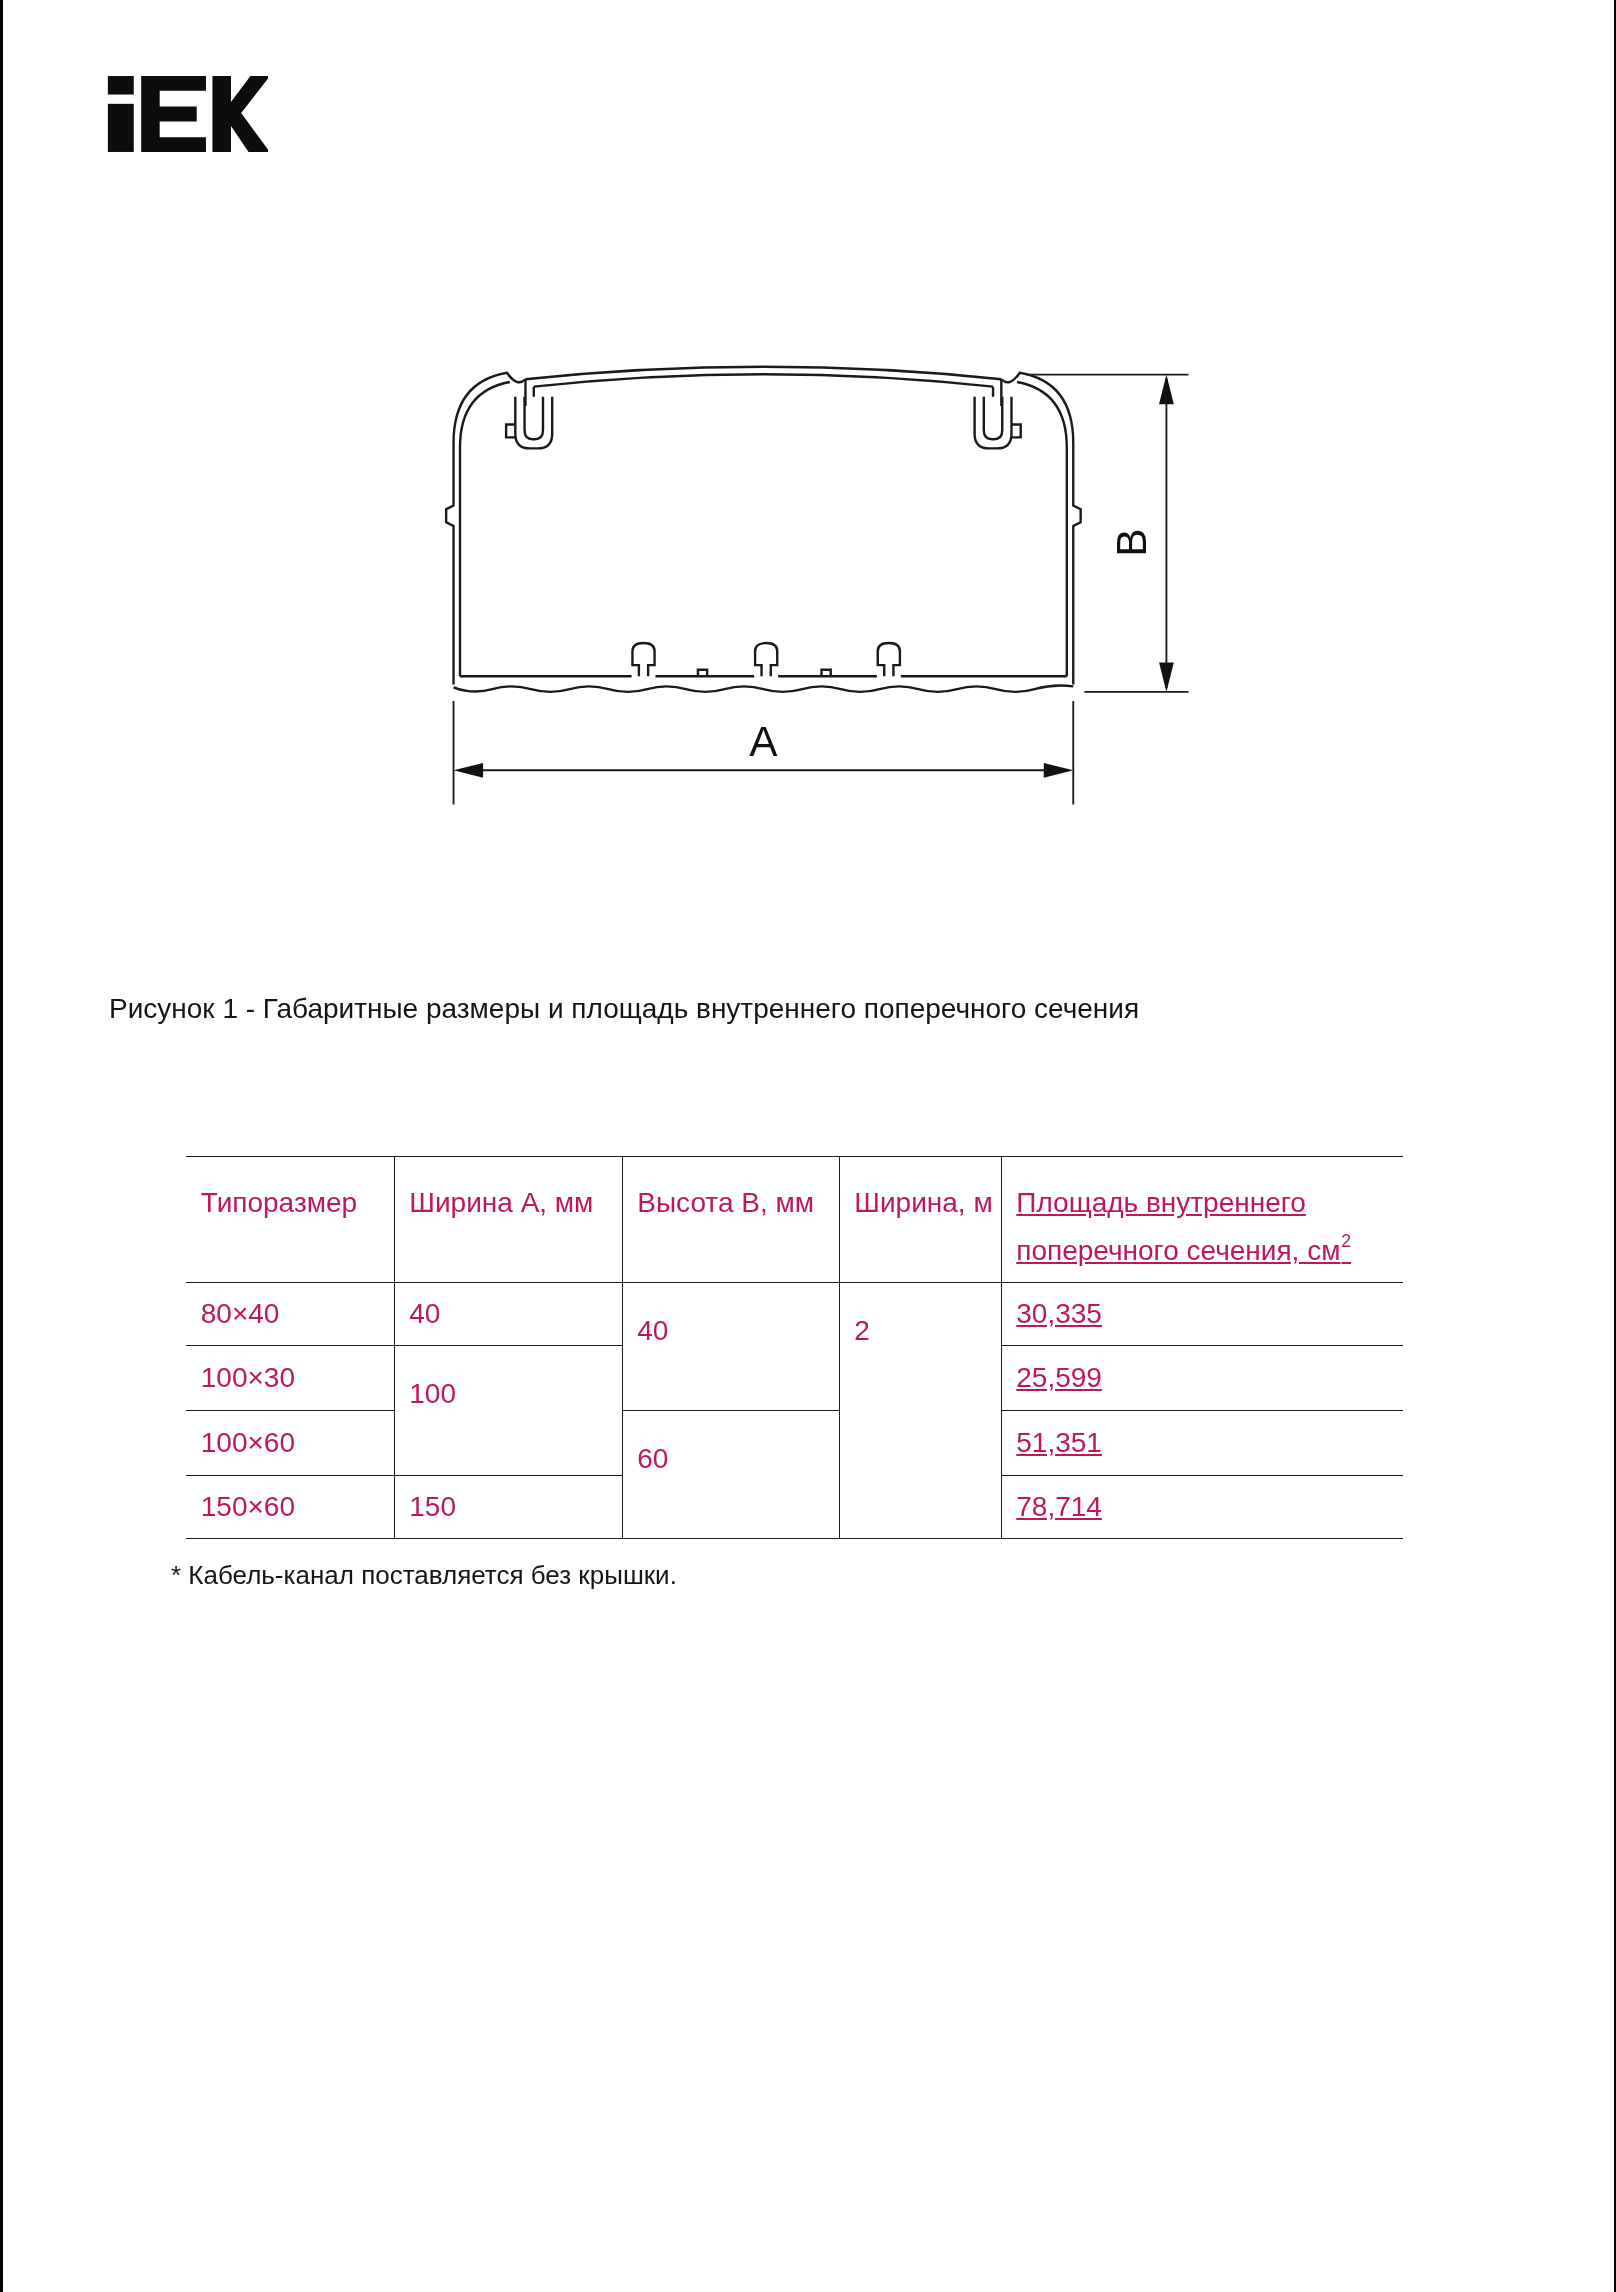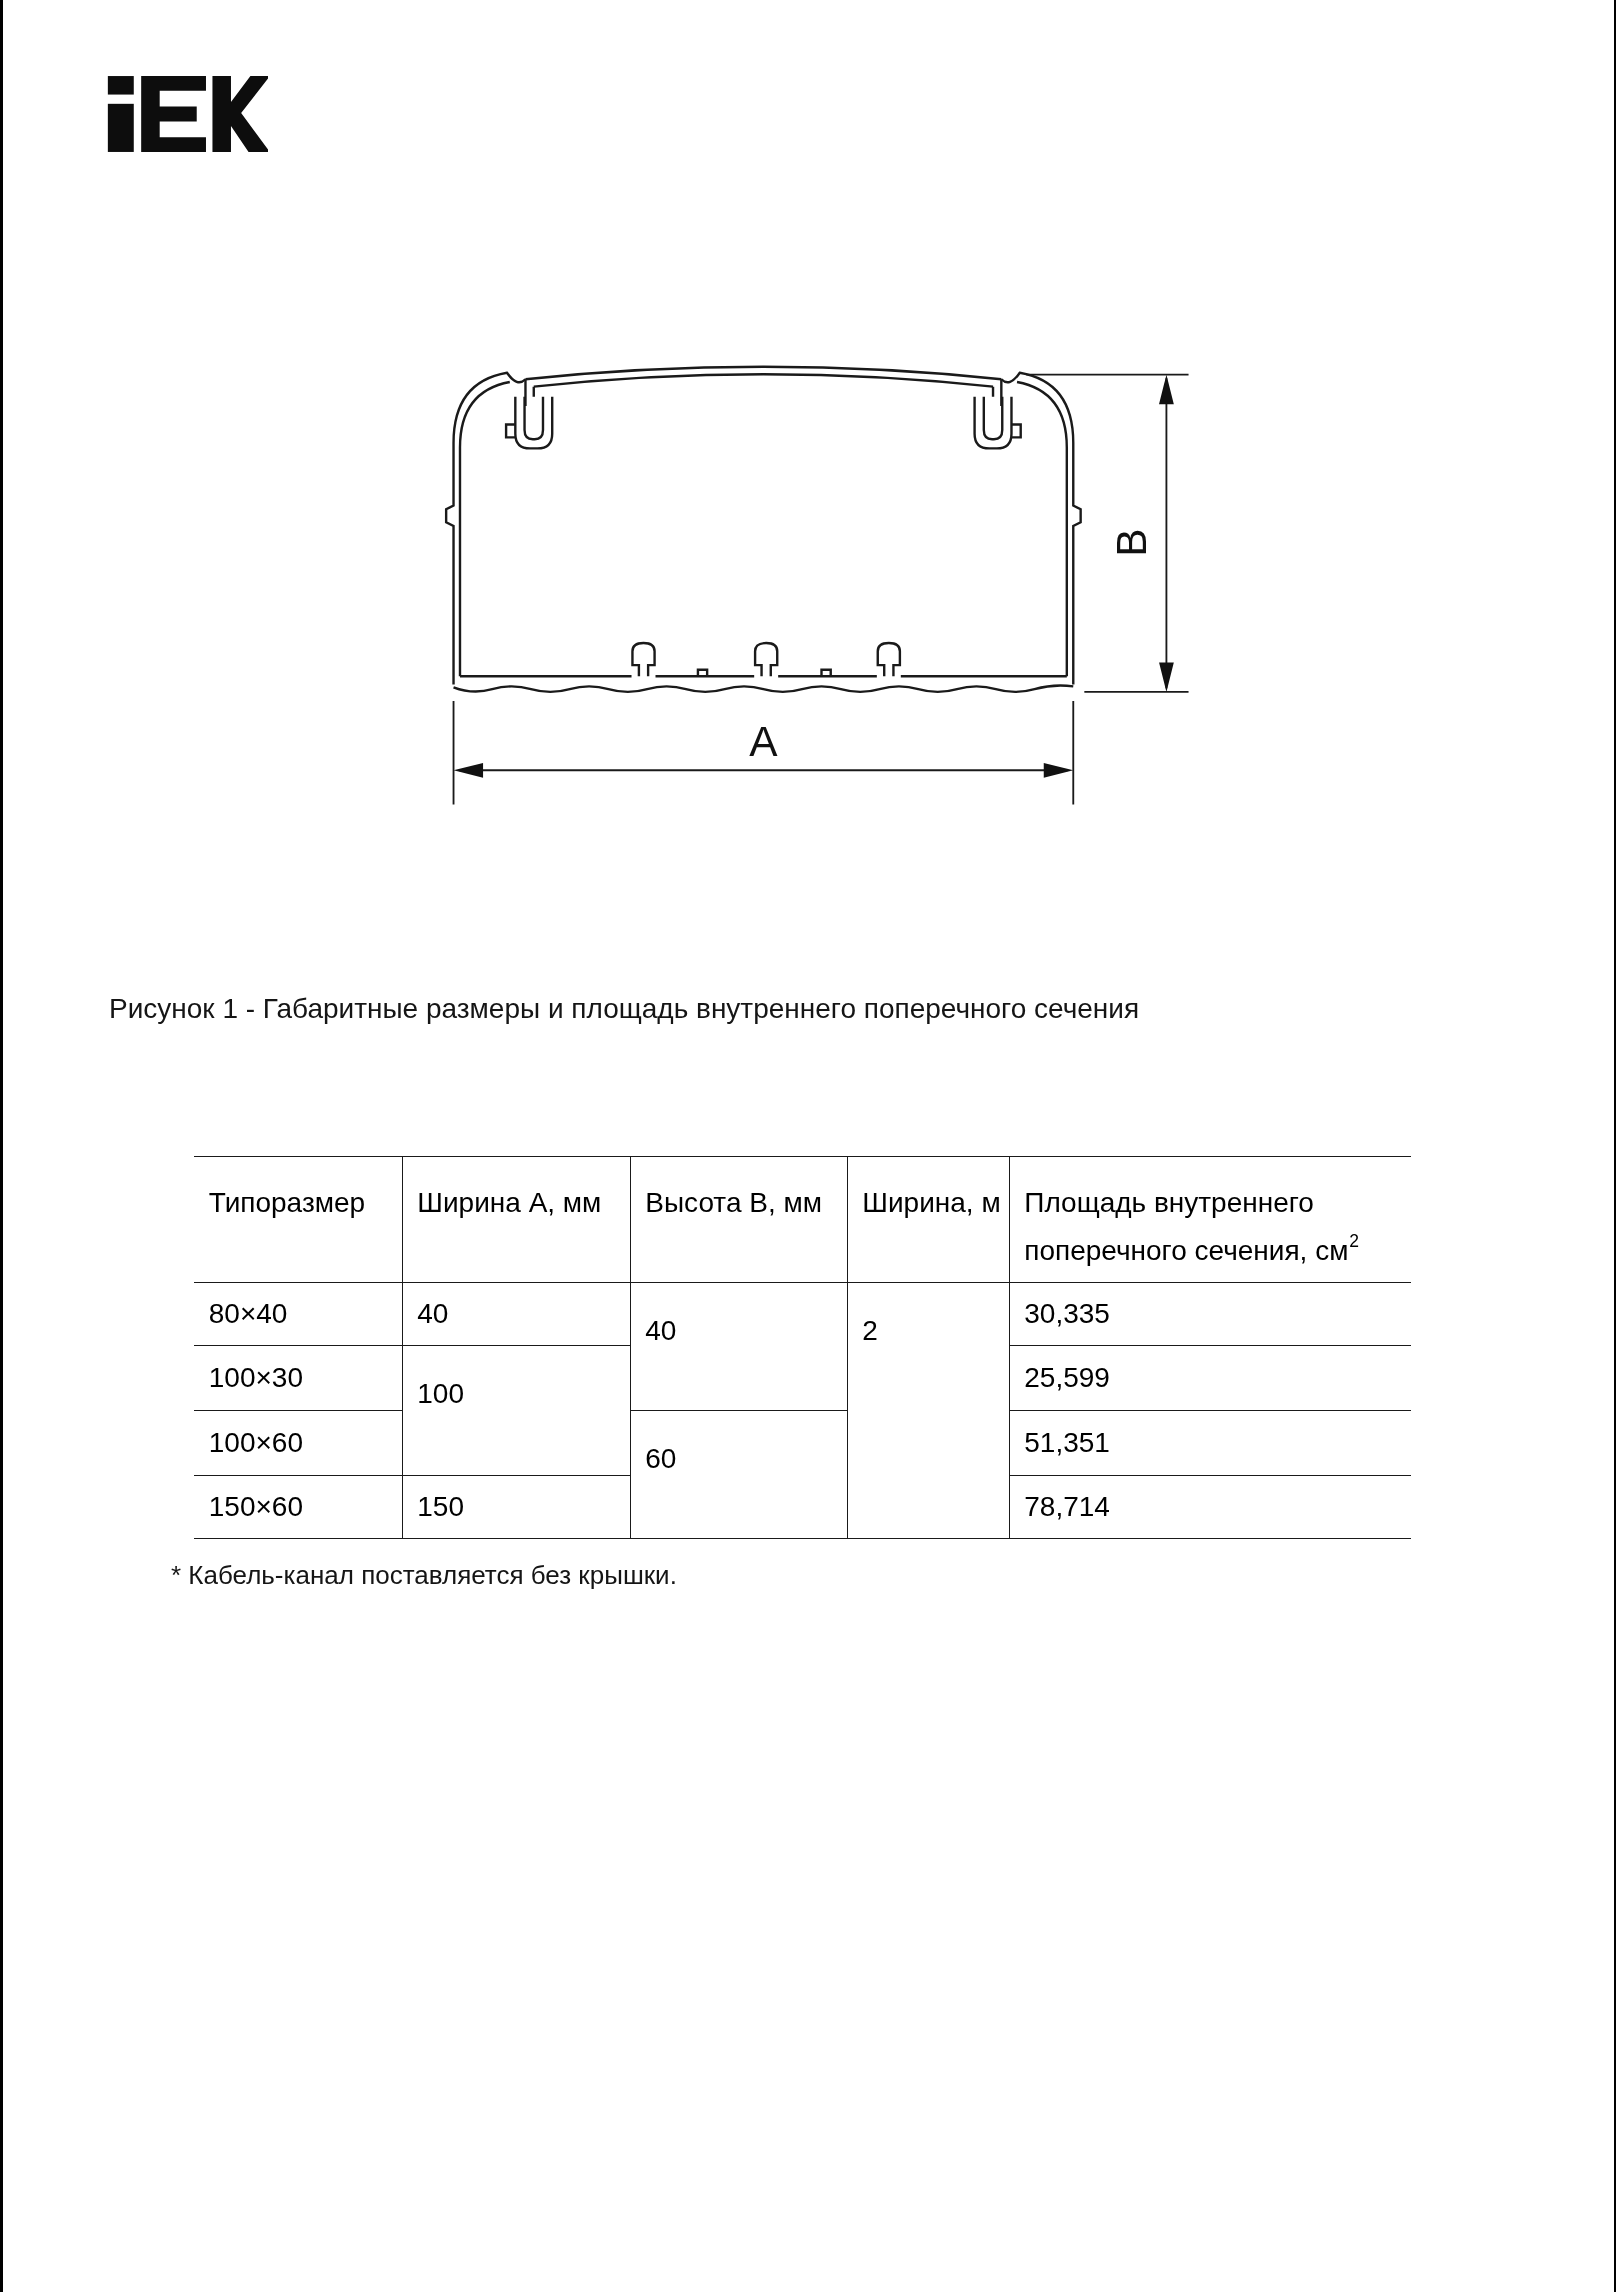--- a/index.html
+++ b/index.html
@@ -24,32 +24,32 @@
   .dim-arrow { fill:#111; stroke:none; }
   .dim-label { fill:#111; font-family:"Liberation Sans","DejaVu Sans",sans-serif; font-size:46px; }
 
   .caption {
     position:absolute; left:109px; top:993px;
     font-size:28px; line-height:31px; color:#151515;
     white-space:nowrap;
   }
 
   .dim-table {
-    position:absolute; left:194px; top:1156px; width:1216px;
+    position:absolute; left:186px; top:1156px; width:1216px;
     border-collapse:collapse; table-layout:fixed;
     border-top:1.8px solid #1a1a1a; border-bottom:1.8px solid #1a1a1a;
-    font-size:28px; color:#000000;
+    font-size:28px; color:#be185d;
   }
   .dim-table th, .dim-table td {
     border-right:1.8px solid #1a1a1a;
     border-bottom:1.8px solid #1a1a1a;
     padding:0 7.4px 0 14.8px;
     font-weight:400; text-align:left;
   }
-  .dim-table th.last-col, .dim-table td.last-col { border-right:none; }
+  .dim-table th.last-col, .dim-table td.last-col { border-right:none;text-decoration:underline; }
   .dim-table thead th {
     height:103px; vertical-align:top; padding-top:22px; line-height:48px;
   }
   .dim-table tbody td { vertical-align:middle; }
   .dim-table tbody td.merged { vertical-align:top; padding-top:32px; }
   .area-sup { font-size:17.5px; position:relative; top:-13px; margin-left:0.9px; }
 
   .footnote {
     position:absolute; left:171px; top:1560px;
     font-size:26px; color:#151515; white-space:nowrap;text-align:right;

